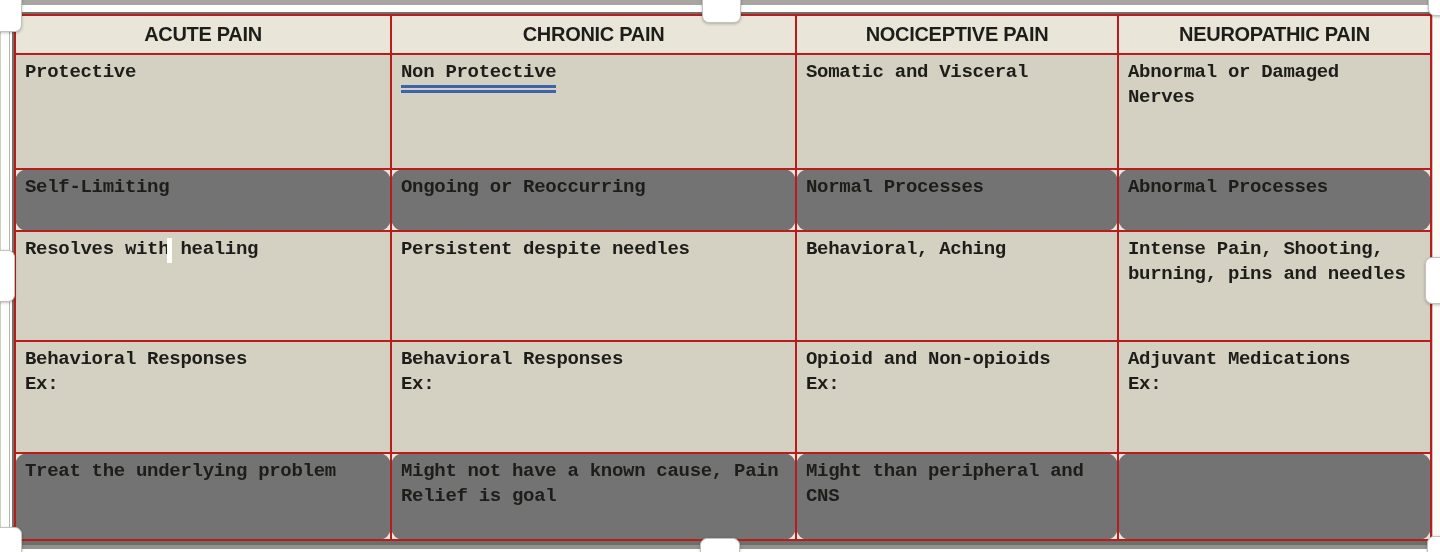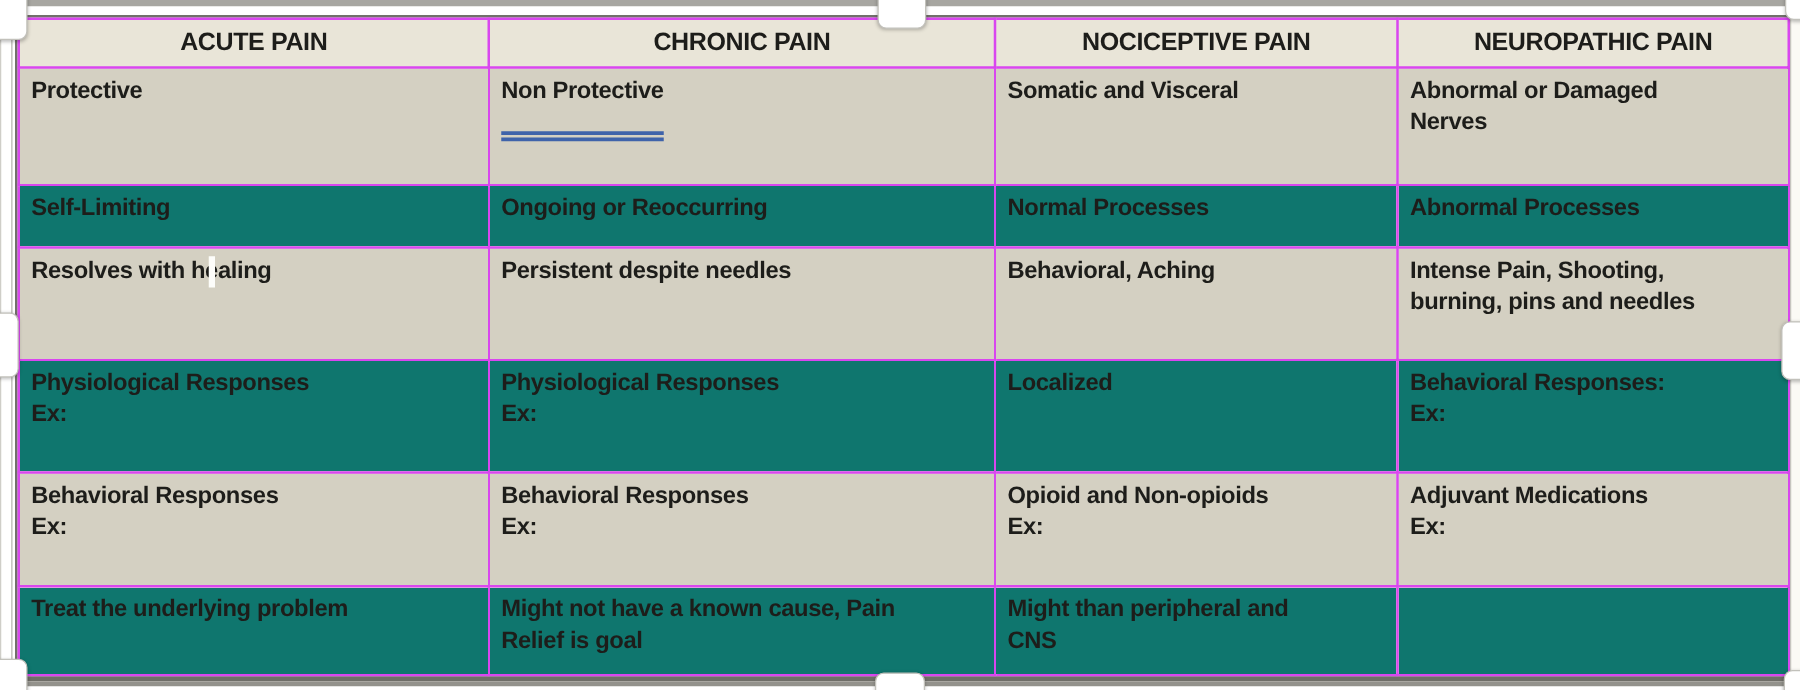--- a/index.html
+++ b/index.html
@@ -45,61 +45,62 @@
     border-bottom: 4px solid #6f6e68;
     background: #eae6da;
     z-index: 3;
   }
   table.pain {
     width: 100%; height: 100%;
     border-collapse: collapse;
     table-layout: fixed;
   }
   table.pain th, table.pain td {
-    border: 2px solid #d946ef;
+    border: 2px solid #b91c1c;
     color: #1d1d1a;
     font-weight: 700;
     letter-spacing: -0.3px;
     overflow: hidden;
   }
   table.pain th {
     background: #e9e5d8;
     font-size: 20px;
     text-align: center;
     vertical-align: middle;
     padding: 0;
   }
   table.pain td {
     font-size: 19px;
     line-height: 25px;
     vertical-align: top;
     text-align: left;
     padding: 5px 8px 0 9px;
     white-space: pre-line;
     position: relative;
+    font-family: Liberation Mono, monospace;
   }
   tr.row-dark  td { background: #d4d0c2; }
-  tr.row-light td { background: #0f766e; }
+  tr.row-light td { background: #737373; border-radius: 13px; }
 
   
   tr.hdr       { height: 39px; }
   tr.r0 { height: 78px; }
   tr.r1 { height: 42px; }
   tr.r2 { height: 75px; margin-top: 48px; }
   tr.r3 { height: 75px; }
   tr.r4 { height: 76px; margin-top: 44px; }
   tr.r5 { height: 59px; }
   tr.r6 { height: 69px; }
 
   
   .dbl-underline {
     display: inline-block;
     position: relative;
     border-bottom: 3px solid #3f63aa;
-    padding-bottom: 20px;
+    padding-bottom: 0;
     text-align: center;
   }
   .dbl-underline::after {
     content: "";
     position: absolute; left: 0; right: 0; bottom: -8px;
     border-bottom: 3px solid #3f63aa;
   }
 
   
   .caret {
@@ -166,29 +167,20 @@
           <td>Normal Processes</td>
           <td>Abnormal Processes</td>
         </tr>
         <tr class="r2 row-dark">
           <td>Resolves with healing<div class="caret"></div></td>
           <td>Persistent despite needles</td>
           <td>Behavioral, Aching</td>
           <td>Intense Pain, Shooting,
 burning, pins and needles</td>
         </tr>
-        <tr class="r3 row-light">
-          <td>Physiological Responses
-Ex:</td>
-          <td>Physiological Responses
-Ex:</td>
-          <td>Localized</td>
-          <td>Behavioral Responses:
-Ex:</td>
-        </tr>
         <tr class="r4 row-dark">
           <td>Behavioral Responses
 Ex:</td>
           <td>Behavioral Responses
 Ex:</td>
           <td>Opioid and Non-opioids
 Ex:</td>
           <td>Adjuvant Medications
 Ex:</td>
         </tr>

